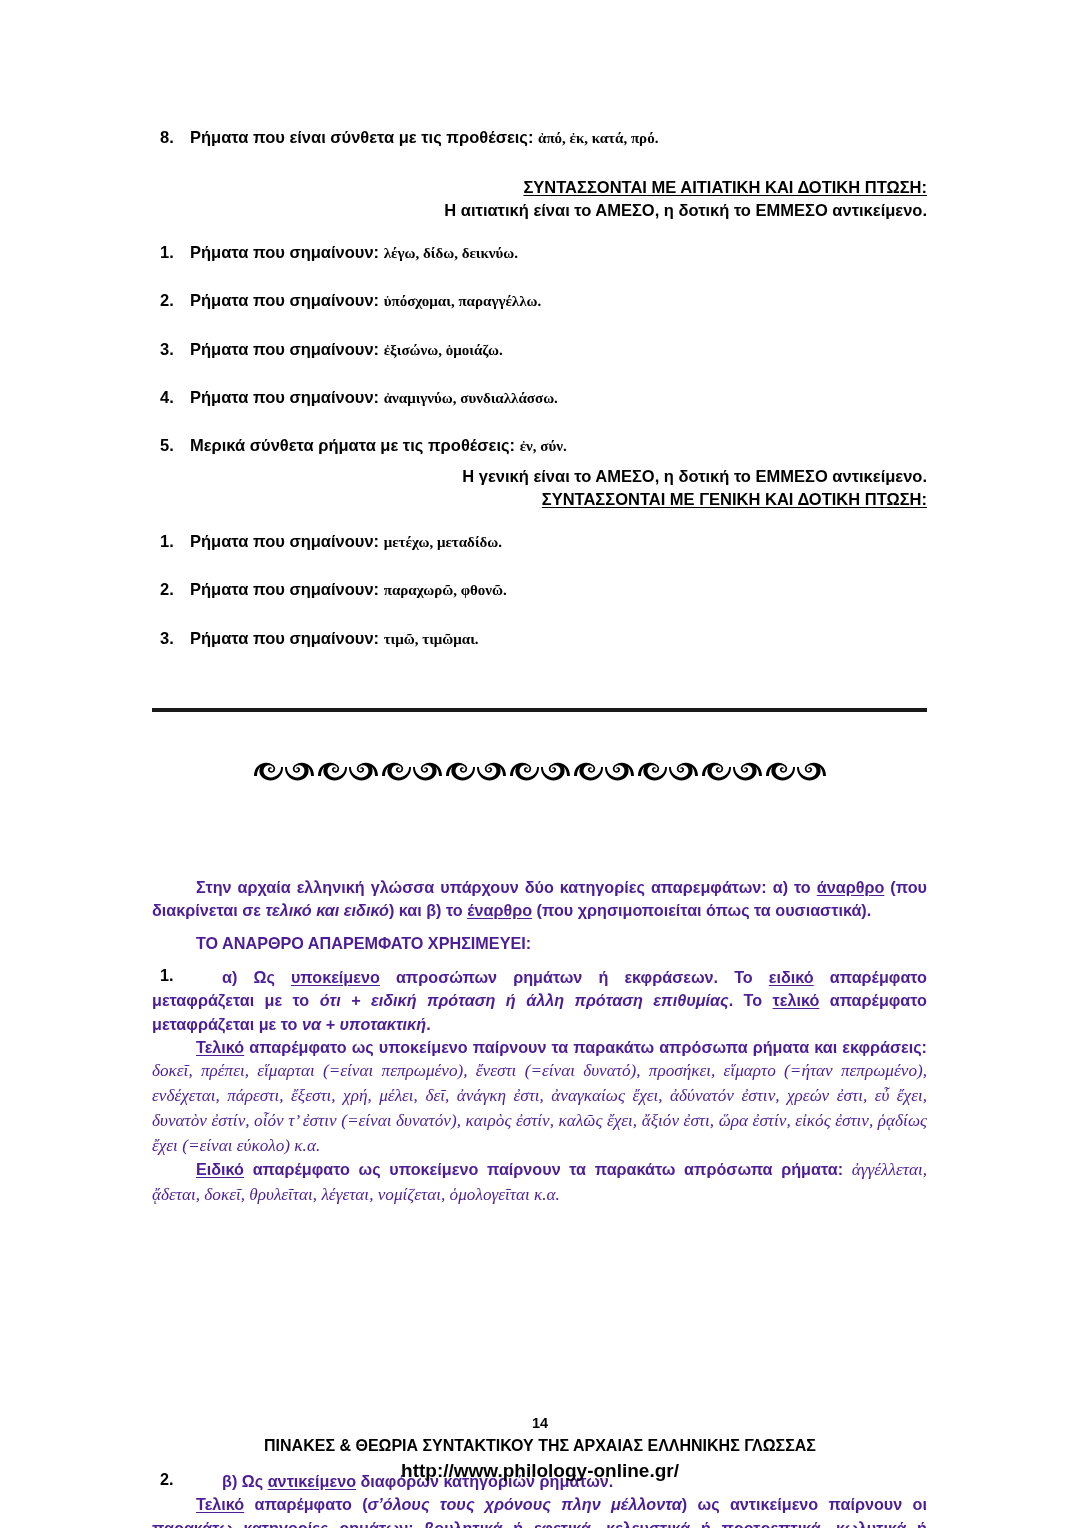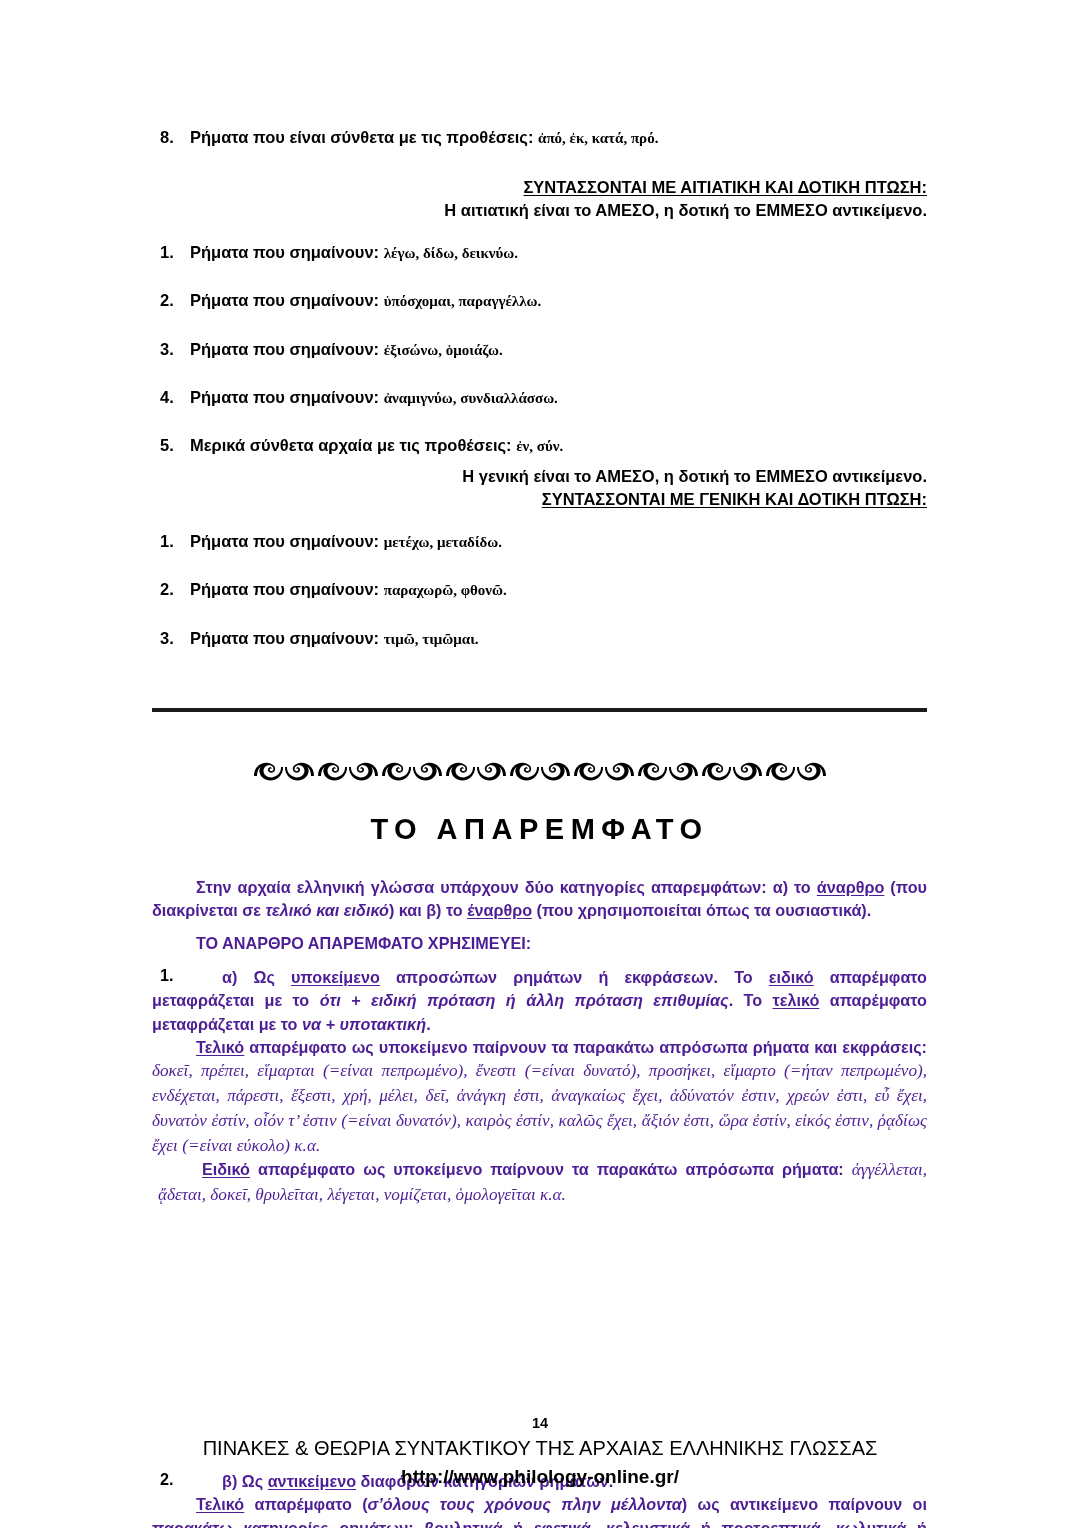--- a/index.html
+++ b/index.html
@@ -146,22 +146,22 @@
     text-align: center;
     font-family: "Liberation Sans", sans-serif;
     color: #000;
   }
   .footer .pg {
     font-weight: bold;
     font-size: 14.5px;
     line-height: 1.35;
   }
   .footer .org {
-    font-weight: normal;
-    font-size: 20px;
+    font-weight: bold;
+    font-size: 16px;
     line-height: 1.45;
   }
   .footer .url {
     font-weight: bold;
     font-size: 19px;
     line-height: 1.45;
   }
   .footer .mail {
     font-weight: bold;
     font-size: 14.2px;
@@ -188,21 +188,21 @@
       <div>Η αιτιατική είναι το ΑΜΕΣΟ, η δοτική το ΕΜΜΕΣΟ αντικείμενο.</div>
     </div>
   </div>
 
   <div class="col" style="top:243px;">
     <ul class="olist" id="list-acc-dat">
         <li><span class="num">1.</span><span>Ρήματα που σημαίνουν: </span><span class="grk">λέγω, δίδω, δεικνύω.</span></li>
         <li><span class="num">2.</span><span>Ρήματα που σημαίνουν: </span><span class="grk">ὑπόσχομαι, παραγγέλλω.</span></li>
         <li><span class="num">3.</span><span>Ρήματα που σημαίνουν: </span><span class="grk">ἐξισώνω, ὁμοιάζω.</span></li>
         <li><span class="num">4.</span><span>Ρήματα που σημαίνουν: </span><span class="grk">ἀναμιγνύω, συνδιαλλάσσω.</span></li>
-        <li><span class="num">5.</span><span>Μερικά σύνθετα αρχαία με τις προθέσεις: </span><span class="grk">ἐν, σύν.</span></li>
+        <li><span class="num">5.</span><span>Μερικά σύνθετα ρήματα με τις προθέσεις: </span><span class="grk">ἐν, σύν.</span></li>
       </ul>
   </div>
 
   <div class="col" style="top:465px;">
     <div class="ctr-head">
       <div>Η γενική είναι το ΑΜΕΣΟ, η δοτική το ΕΜΜΕΣΟ αντικείμενο.</div>
       <div><span class="u">ΣΥΝΤΑΣΣΟΝΤΑΙ ΜΕ ΓΕΝΙΚΗ ΚΑΙ ΔΟΤΙΚΗ ΠΤΩΣΗ:</span></div>
     </div>
   </div>
 
@@ -270,39 +270,36 @@
           <g transform="translate(512,0)">
             <path d="M2 21 C2 12, 9 7, 16 8 C21 8.6, 24 12, 23 15 C22.2 17.6, 19 18.6, 17 17 C15.4 15.8, 15.6 13.4, 17.2 12.6 C18.4 12, 19.7 12.5, 20 13.6 C18.8 13.1, 17.8 13.6, 17.7 14.6 C17.6 15.8, 18.9 16.6, 20 16.1 C21.6 15.4, 22 13.2, 20.8 11.7 C19.2 9.7, 15.6 9.6, 13.4 11.6 C10.9 13.9, 10.9 18.1, 13.6 20.5 C16.8 23.4, 22.4 23, 26 19.6 C28.2 17.5, 29.2 14.6, 29 12 L31 12 C31.2 16, 29.6 19.8, 26.6 22.4 C22.2 26.2, 15.4 26.4, 11 23 C7.4 20.2, 6.4 15.6, 8.4 12 C6.4 13.8, 5 16.8, 5 21 Z" fill="#000"></path>
           </g>
           <g transform="translate(576,0) scale(-1,1)">
             <path d="M2 21 C2 12, 9 7, 16 8 C21 8.6, 24 12, 23 15 C22.2 17.6, 19 18.6, 17 17 C15.4 15.8, 15.6 13.4, 17.2 12.6 C18.4 12, 19.7 12.5, 20 13.6 C18.8 13.1, 17.8 13.6, 17.7 14.6 C17.6 15.8, 18.9 16.6, 20 16.1 C21.6 15.4, 22 13.2, 20.8 11.7 C19.2 9.7, 15.6 9.6, 13.4 11.6 C10.9 13.9, 10.9 18.1, 13.6 20.5 C16.8 23.4, 22.4 23, 26 19.6 C28.2 17.5, 29.2 14.6, 29 12 L31 12 C31.2 16, 29.6 19.8, 26.6 22.4 C22.2 26.2, 15.4 26.4, 11 23 C7.4 20.2, 6.4 15.6, 8.4 12 C6.4 13.8, 5 16.8, 5 21 Z" fill="#000"></path>
           </g>
         </svg>
       </div>
   </div>
 
-  <div class="col" style="top:813px;">
-    <div class="maintitle">ΤΟ ΑΠΑΡΕΜΦΑΤΟ</div>
-  </div>
 
   <div class="col" style="top:876px;">
     <p class="para ind"><span>Στην αρχαία ελληνική γλώσσα υπάρχουν δύο κατηγορίες απαρεμφάτων: α) το </span><span class="u">άναρθρο</span><span> (που διακρίνεται σε </span><span class="it">τελικό και ειδικό</span><span>) και β) το </span><span class="u">έναρθρο</span><span> (που χρησιμοποιείται όπως τα ουσιαστικά).</span></p>
   </div>
 
   <div class="col" style="top:932px;">
     <p class="para ind">ΤΟ ΑΝΑΡΘΡΟ ΑΠΑΡΕΜΦΑΤΟ ΧΡΗΣΙΜΕΥΕΙ:</p>
   </div>
 
   <div class="col numblock" style="top:966px;">
     <span class="bnum">1.</span>
     <p class="para" style="text-indent:70px;"><span>α) Ως </span><span class="u">υποκείμενο</span><span> απροσώπων ρημάτων ή εκφράσεων. Το </span><span class="u">ειδικό</span><span> απαρέμφατο μεταφράζεται με το </span><span class="it">ότι + ειδική πρόταση ή άλλη πρόταση επιθυμίας</span><span>. Το </span><span class="u">τελικό</span><span> απαρέμφατο μεταφράζεται με το </span><span class="it">να + υποτακτική</span><span>.</span></p>
 
     <p class="para" style="text-indent:44px;"><span class="u">Τελικό</span><span> απαρέμφατο ως υποκείμενο παίρνουν τα παρακάτω απρόσωπα ρήματα και εκφράσεις: </span><span class="gi">δοκεῖ, πρέπει, εἵμαρται (=είναι πεπρωμένο), ἔνεστι (=είναι δυνατό), προσήκει, εἵμαρτο (=ήταν πεπρωμένο), ενδέχεται, πάρεστι, ἔξεστι, χρή, μέλει, δεῖ, ἀνάγκη ἐστι, ἀναγκαίως ἔχει, ἀδύνατόν ἐστιν, χρεών ἐστι, εὖ ἔχει, δυνατὸν ἐστίν, οἷόν τ’ ἐστιν (=είναι δυνατόν), καιρὸς ἐστίν, καλῶς ἔχει, ἄξιόν ἐστι, ὥρα ἐστίν, εἰκός ἐστιν, ῥᾳδίως ἔχει (=είναι εύκολο) κ.α.</span></p>
 
-    <p class="para" style="text-indent:44px;margin-left:6px;"><span class="u">Ειδικό</span><span> απαρέμφατο ως υποκείμενο παίρνουν τα παρακάτω απρόσωπα ρήματα: </span><span class="gi">ἀγγέλλεται, ᾄδεται, δοκεῖ, θρυλεῖται, λέγεται, νομίζεται, ὁμολογεῖται κ.α.</span></p>
+    <p class="para" style="text-indent:44px;"><span class="u">Ειδικό</span><span> απαρέμφατο ως υποκείμενο παίρνουν τα παρακάτω απρόσωπα ρήματα: </span><span class="gi">ἀγγέλλεται, ᾄδεται, δοκεῖ, θρυλεῖται, λέγεται, νομίζεται, ὁμολογεῖται κ.α.</span></p>
   </div>
 
   <div class="col numblock" style="top:1228px;">
     <span class="bnum">2.</span>
     <p class="para" style="text-indent:70px;"><span>β) Ως </span><span class="u">αντικείμενο</span><span> διαφόρων κατηγοριών ρημάτων.</span></p>
 
     <p class="para" style="text-indent:44px;"><span class="u">Τελικό</span><span> απαρέμφατο (</span><span class="it">σ’όλους τους χρόνους πλην μέλλοντα</span><span>) ως αντικείμενο παίρνουν οι παρακάτω κατηγορίες ρημάτων: βουλητικά ή εφετικά, κελευστικά ή προτρεπτικά, κωλυτικά ή απαγορευτικά, δυνητικά ή αποπειρατικά, όσα σημαίνουν αποφασίζω ή διανοούμαι να...</span></p>
 
   </div>
 

